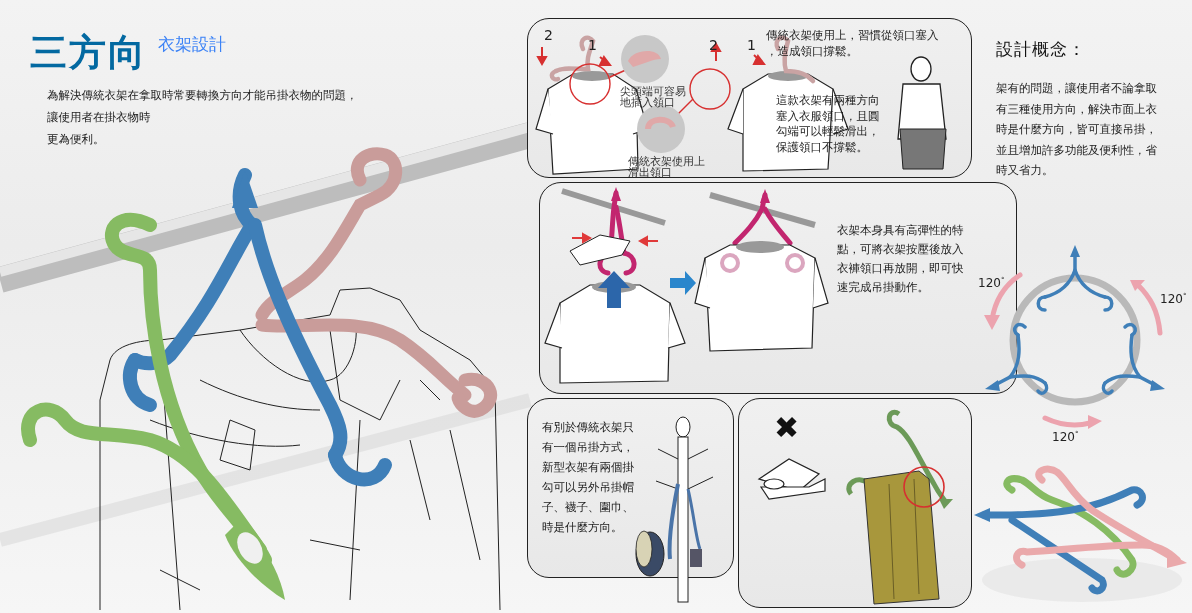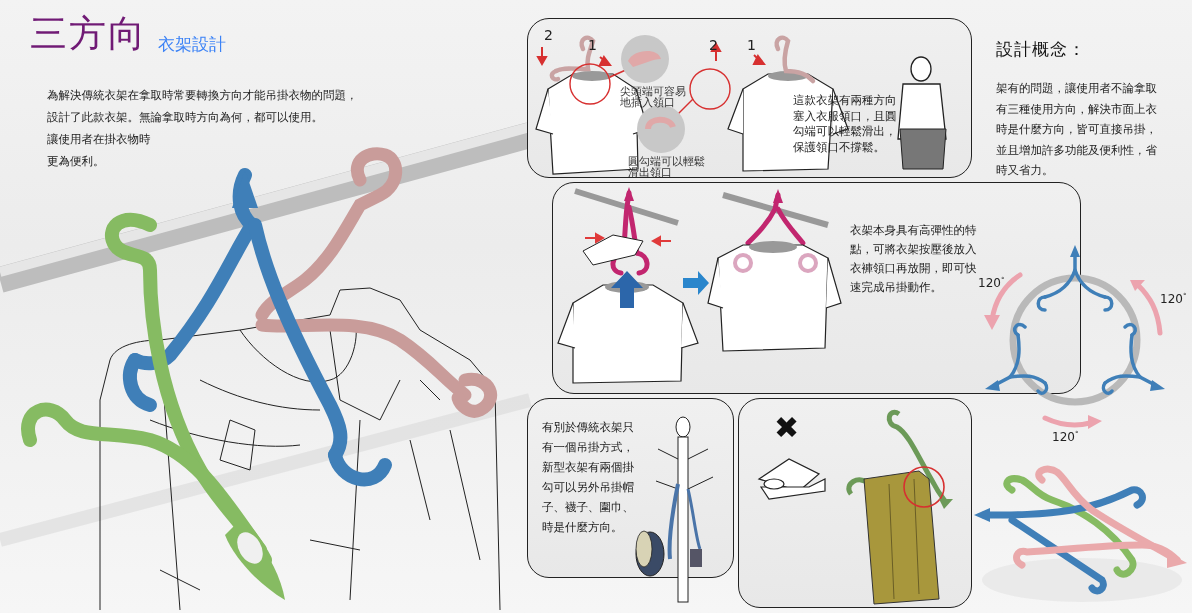--- a/index.html
+++ b/index.html
@@ -3,32 +3,32 @@
 <meta charset="utf-8">
 <style>
   html, body { margin:0; padding:0; }
   body {
     width:1192px; height:613px; overflow:hidden; position:relative;
     background: linear-gradient(180deg,#f3f3f3 0%,#ececec 40%,#f6f6f6 100%);
     font-family: "DejaVu Sans", "Liberation Sans", sans-serif;
     color:#1a1a1a;
   }
   .abs { position:absolute; }
-  .title-main { left:30px; top:9px; font-size:37px; letter-spacing:2px; font-weight:400; color:#701a75; }
+  .title-main { left:30px; top:28px; font-size:37px; letter-spacing:2px; font-weight:700; color:#0369a1; }
   .title-sub { left:158px; top:33px; font-size:17px; color:#3b82f6; }
   .intro { left:47px; top:84px; font-size:11.5px; line-height:22px; color:#222; }
   .intro div { white-space:nowrap; }
 
   .panel {
     position:absolute; border:1.6px solid #222; border-radius:22px;
     background: linear-gradient(180deg,#f0f0f0,#e8e8e8);
     box-sizing:border-box;
   }
   .p1 { left:527px; top:18px; width:445px; height:160px; }
-  .p2 { left:552px; top:182px; width:529px; height:212px; }
+  .p2 { left:539px; top:182px; width:478px; height:212px; }
   .p3 { left:527px; top:398px; width:207px; height:180px; }
   .p4 { left:738px; top:398px; width:234px; height:210px; }
 
   .ptext { position:absolute; font-size:11.5px; line-height:19px; color:#1c1c1c; white-space:nowrap; }
   .small { font-size:11px; line-height:11px; color:#333; }
   .num { position:absolute; font-size:14px; color:#222; }
 
   .concept-title { left:996px; top:38px; font-size:17px; letter-spacing:1px; color:#111; }
   .concept { left:996px; top:78px; font-size:11.5px; line-height:20.5px; color:#222; white-space:nowrap; }
   .deg { position:absolute; font-size:12px; color:#222; }
@@ -36,21 +36,20 @@
   svg { position:absolute; overflow:visible; }
 </style>
 </head>
 <body>
 
 <div class="abs title-main">三方向</div>
 <div class="abs title-sub">衣架設計</div>
 
 <div class="abs intro">
   <div>為解決傳統衣架在拿取時常要轉換方向才能吊掛衣物的問題，</div>
-  <div>設計了此款衣架。無論拿取時方向為何，都可以使用。</div>
   <div>讓使用者在掛衣物時</div>
   <div>更為便利。</div>
 </div>
 
 <svg style="left:0;top:0" width="530" height="613" viewBox="0 0 530 613">
 
   <path d="M0 540 L530 400" stroke="#d6d6d6" stroke-width="14" opacity="0.5"></path>
 
   <g fill="none" stroke="#222" stroke-width="1">
     <path d="M110 360 C115 345 140 340 160 340 L240 330 C270 325 300 320 330 315 L340 290 L370 288 L400 300 L420 330 L470 360 L495 390 L500 610"></path>
@@ -145,24 +144,28 @@
   </svg>
   <span class="num" style="left:16px;top:8px">2</span>
   <span class="num" style="left:60px;top:18px">1</span>
   <span class="num" style="left:181px;top:18px">2</span>
   <span class="num" style="left:219px;top:18px">1</span>
   <div class="ptext small" style="left:92px;top:67px">
     <div>尖頭端可容易</div>
     <div>地插入領口</div>
   </div>
   <div class="ptext small" style="left:100px;top:137px">
-    <div>圓勾端可以輕鬆</div>
+    <div>傳統衣架使用上</div>
     <div>滑出領口</div>
   </div>
-  <div class="ptext" style="left:265px;top:74px;line-height:15.5px">
+  <div class="ptext" style="left:238px;top:8px;line-height:16px">
+    <div>傳統衣架使用上，習慣從領口塞入</div>
+    <div>，造成領口撐鬆。</div>
+  </div>
+  <div class="ptext" style="left:248px;top:74px;line-height:15.5px">
     <div>這款衣架有兩種方向</div>
     <div>塞入衣服領口，且圓</div>
     <div>勾端可以輕鬆滑出，</div>
     <div>保護領口不撐鬆。</div>
   </div>
 </div>
 
 <div class="panel p2">
   <svg style="left:0;top:0" width="445" height="212">
 

